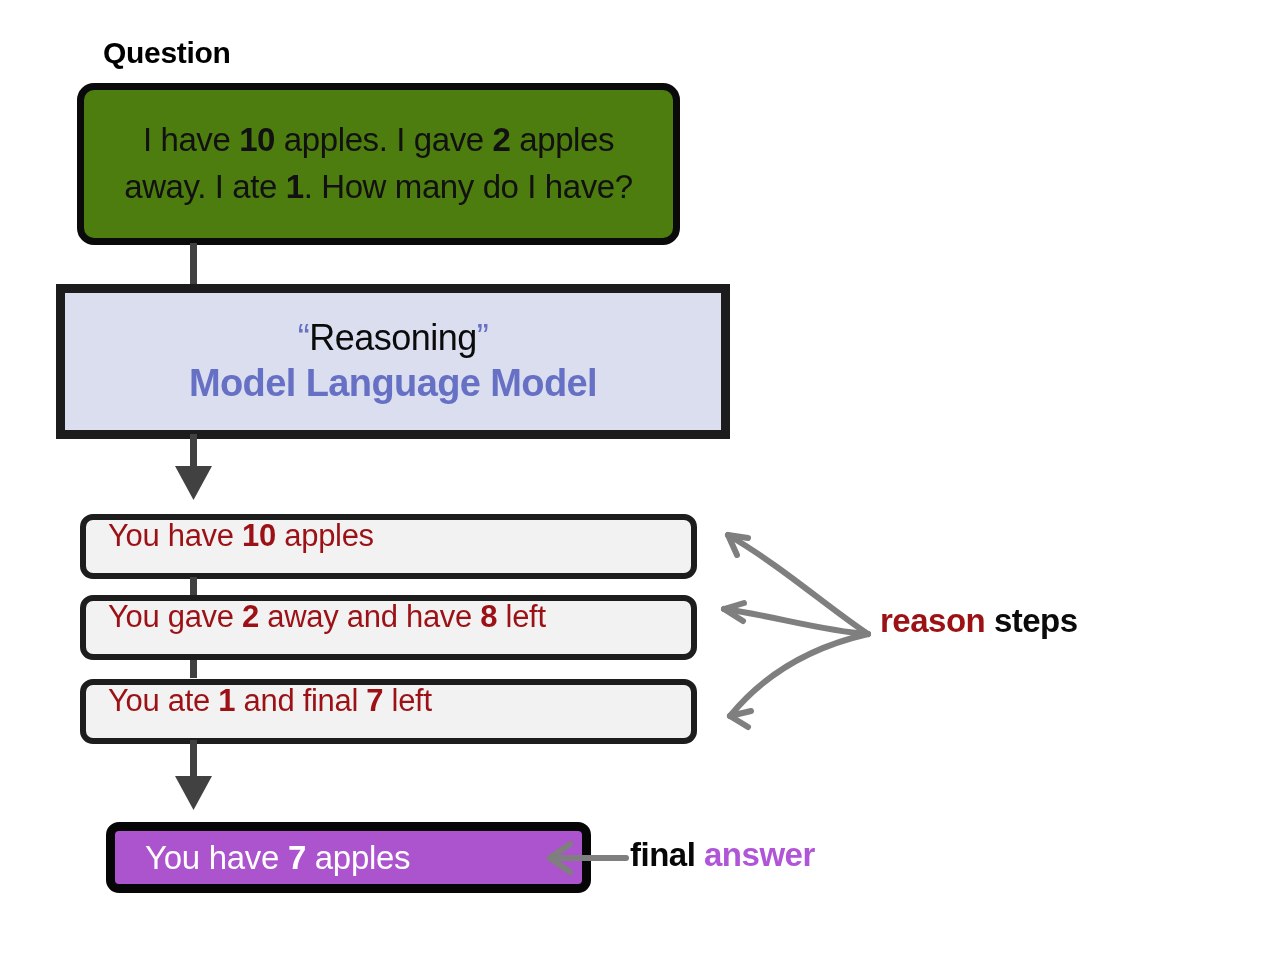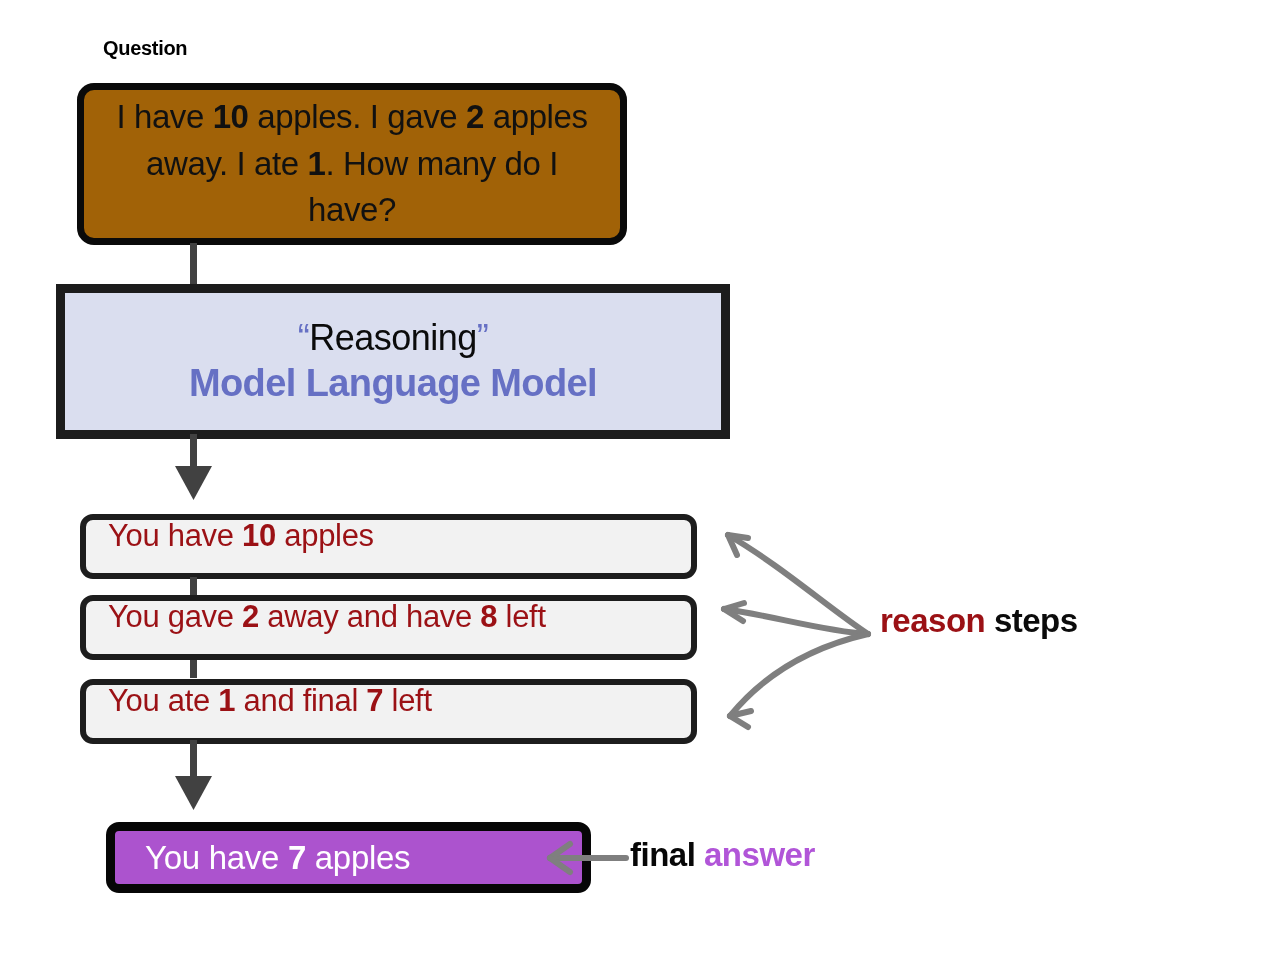--- a/index.html
+++ b/index.html
@@ -22,35 +22,35 @@
     width: 1284px;
     height: 960px;
   }
 
   .abs { position: absolute; }
 
   
   #question-caption {
     left: 103px;
     top: 38px;
-    font-size: 20px;
+    font-size: 30px;
     font-weight: bold;
     color: #000000;
     letter-spacing: -0.3px;
     line-height: 1;
   }
 
   
   #question-box {
     left: 77px;
     top: 83px;
-    width: 550px;
+    width: 603px;
     height: 162px;
     box-sizing: border-box;
-    background: #a16207;
+    background: #4d7c0f;
     border: 7px solid #0a0a0a;
     border-radius: 17px;
     display: flex;
     align-items: center;
     justify-content: center;
   }
   #question-text {
     font-size: 33px;
     line-height: 1.42;
     color: #111111;

